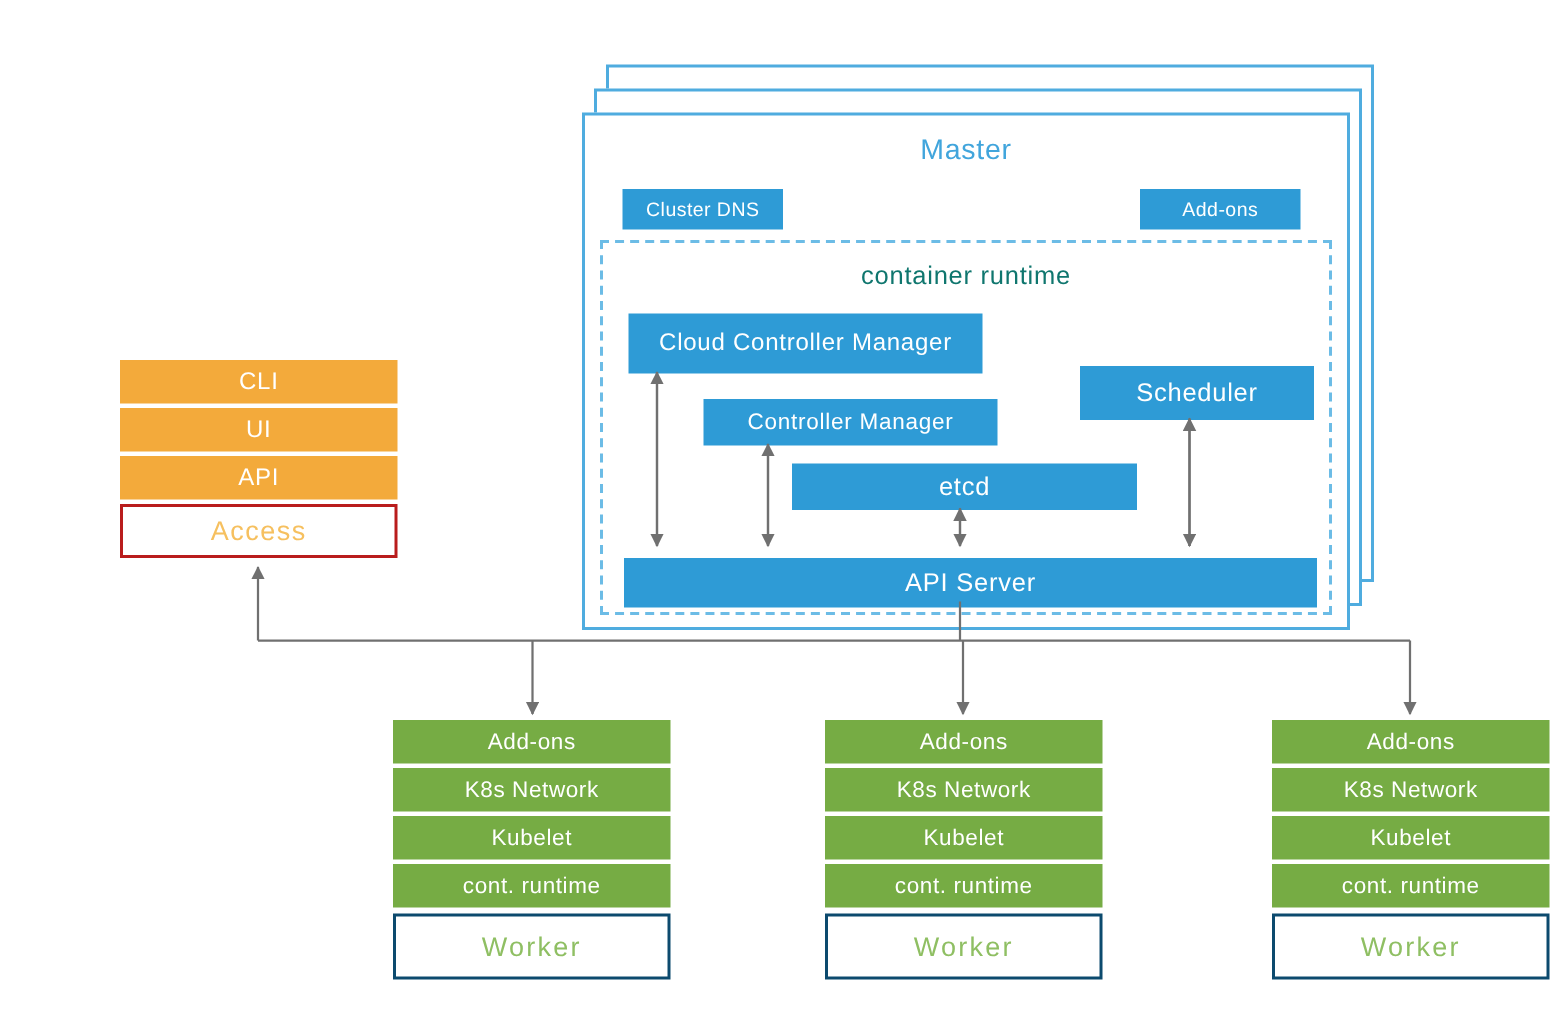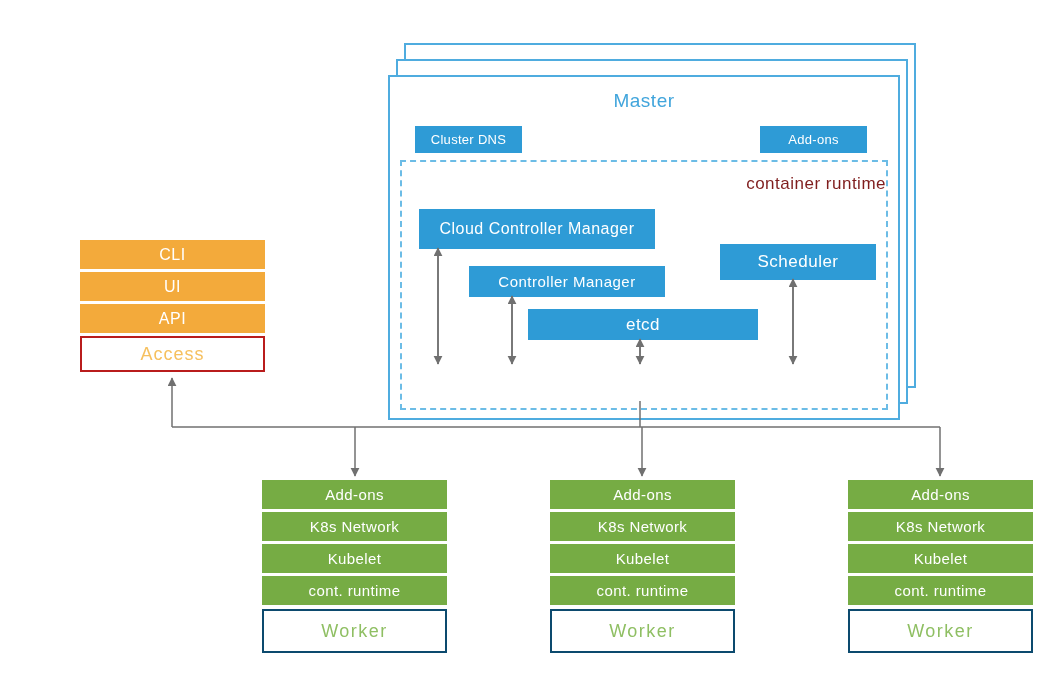--- a/index.html
+++ b/index.html
@@ -12,21 +12,21 @@
   .master-layer{background:#ffffff;border:2px solid #4FACDF;}
   .master-box{background:#ffffff;border:2px solid #4FACDF;}
   .master-title{
     width:100%;text-align:center;color:#41A5DC;font-size:19px;letter-spacing:.5px;
   }
   .btn-blue{
     background:#2E9BD6;color:#ffffff;font-size:13px;letter-spacing:.3px;
     display:flex;align-items:center;justify-content:center;
   }
   .dashed-box{border:2px dashed #6CBCE6;background:transparent;}
-  .cr-title{width:100%;text-align:right;color:#7f1d1d;font-size:17px;letter-spacing:.5px;}
+  .cr-title{width:100%;text-align:center;color:#0f766e;font-size:17px;letter-spacing:.5px;}
   .blue-node{
     background:#2E9BD6;color:#ffffff;display:flex;align-items:center;justify-content:center;
     letter-spacing:.5px;
   }
   
   .orange-row{
     background:#F3AA3B;color:#ffffff;font-size:16px;letter-spacing:.5px;
     display:flex;align-items:center;justify-content:center;
   }
   .access-label{
@@ -64,20 +64,21 @@
       <div class="abs cr-title" style="left:0;top:12px;">container runtime</div>
 
       <div class="abs blue-node" style="left:17px;top:47px;width:236px;height:40px;font-size:16px;">Cloud Controller Manager</div>
 
       <div class="abs blue-node" style="left:67px;top:104px;width:196px;height:31px;font-size:15px;">Controller Manager</div>
 
       <div class="abs blue-node" style="left:318px;top:82px;width:156px;height:36px;font-size:17px;">Scheduler</div>
 
       <div class="abs blue-node" style="left:126px;top:147px;width:230px;height:31px;font-size:17px;">etcd</div>
 
+      <div class="abs blue-node" style="left:14px;top:210px;width:462px;height:33px;font-size:17px;">API Server</div>
     </div>
   </div>
 
   <div class="abs" style="left:80px;top:240px;width:185px;height:128px;">
     <div class="abs orange-row" style="left:0;top:0;width:185px;height:29px;">CLI</div>
     <div class="abs orange-row" style="left:0;top:32px;width:185px;height:29px;">UI</div>
     <div class="abs orange-row" style="left:0;top:64px;width:185px;height:29px;">API</div>
     <div class="abs access-label" style="left:0;top:96px;width:185px;height:36px;">Access</div>
   </div>
 

